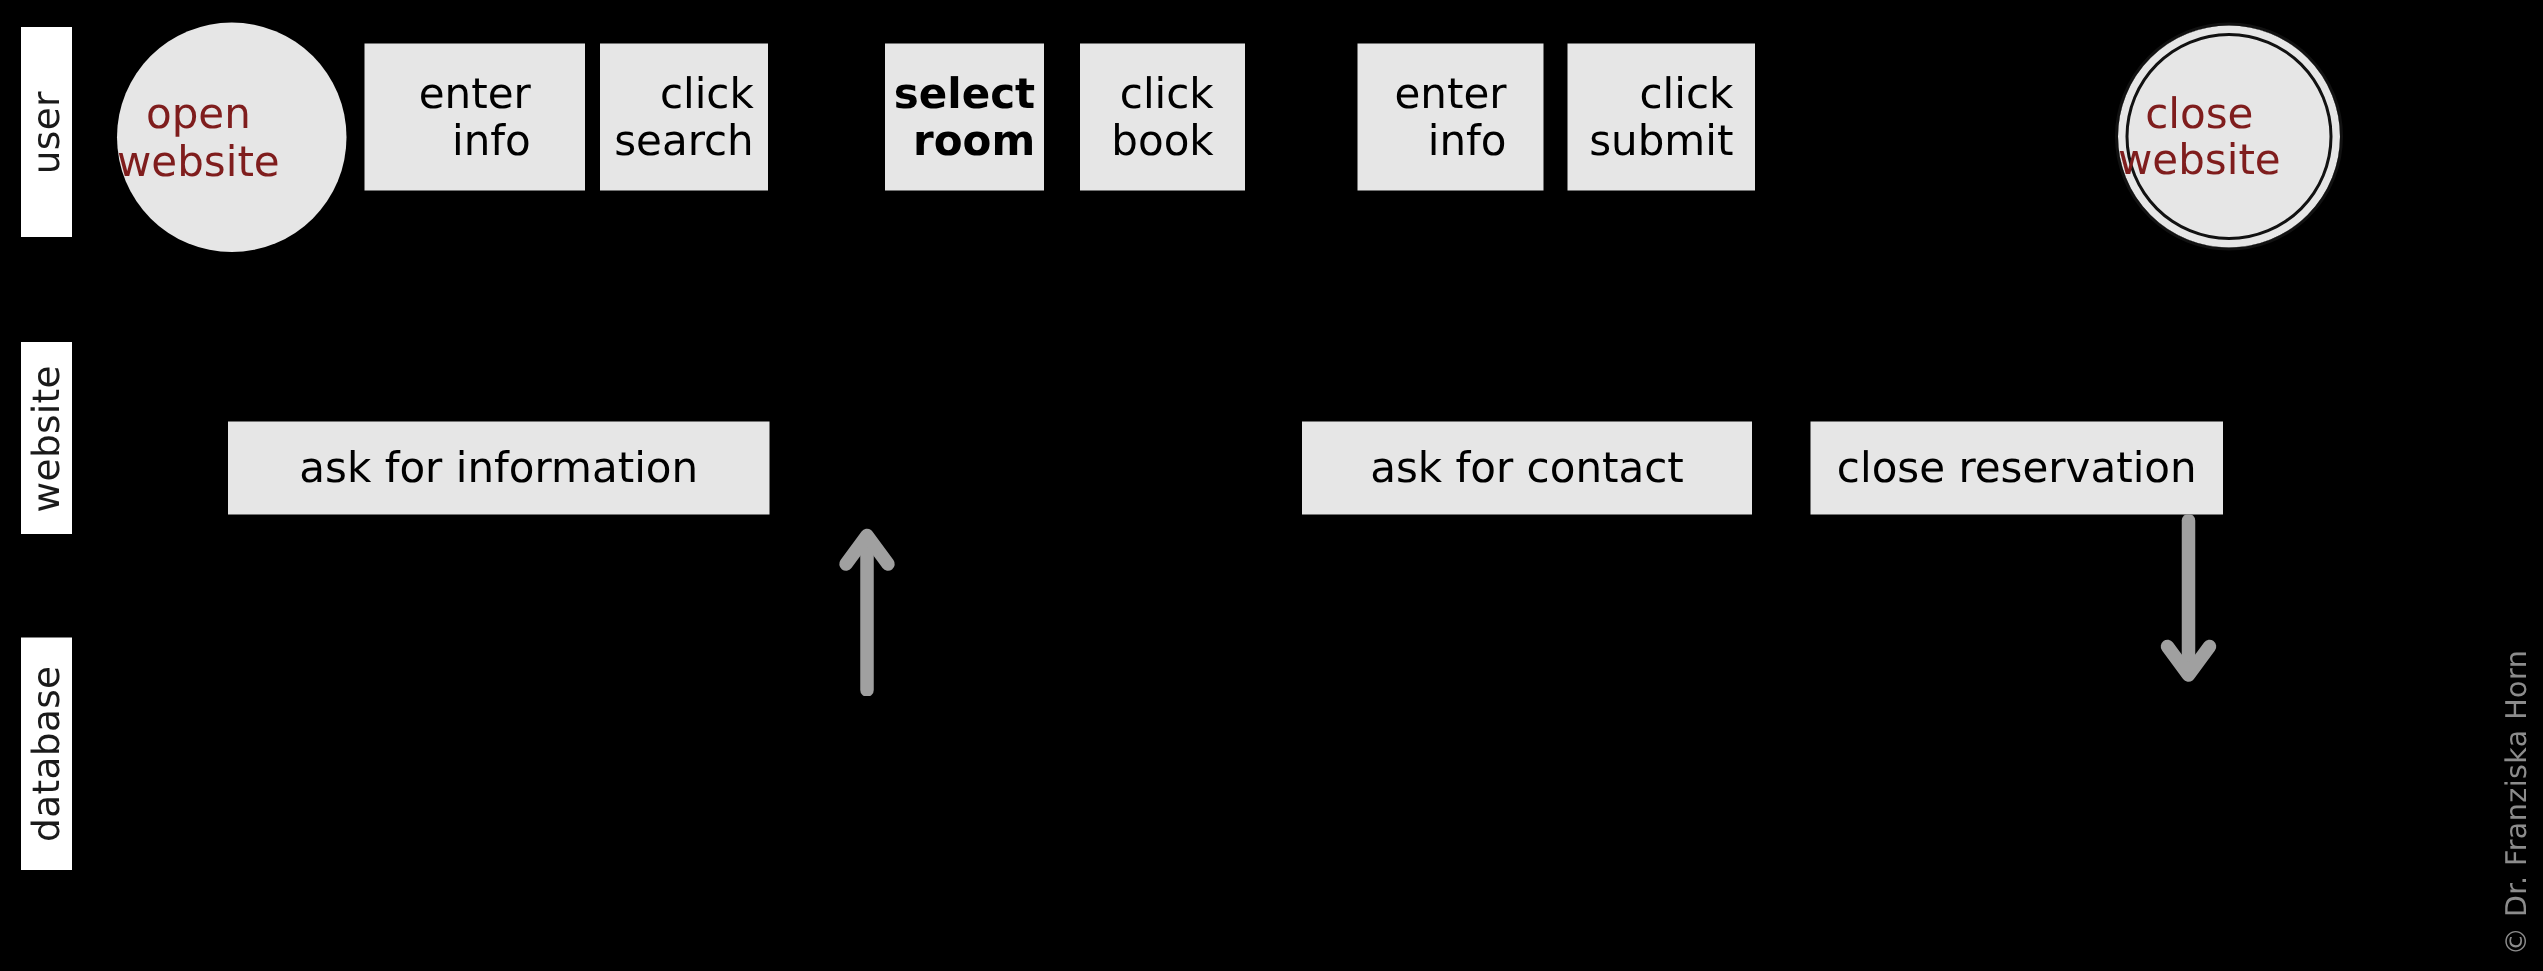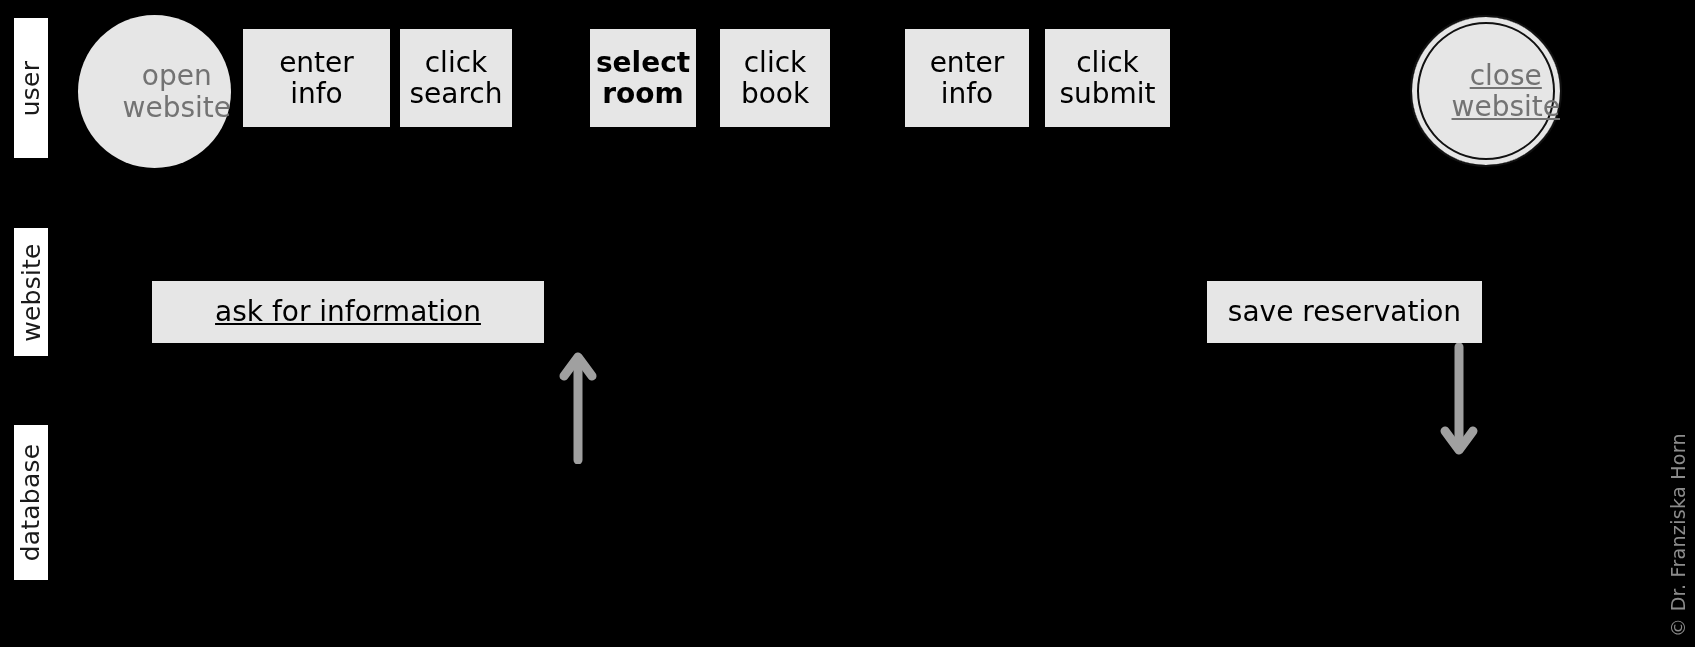--- a/index.html
+++ b/index.html
@@ -40,47 +40,46 @@
   }
 
   
   .task-box {
     position: absolute;
     background: #e6e6e6;
     color: #000000;
     display: flex;
     align-items: center;
     justify-content: center;
-    text-align: center;
+    text-align: right;
     font-size: 28px;
     line-height: 1.12;
     box-sizing: border-box;
     padding: 14px 6px;
     white-space: pre-line;
   }
 
   
   .event-circle {
     position: absolute;
     background: #e6e6e6;
-    color: #737373;
+    color: #7f1d1d;
     border-radius: 50%;
     display: flex;
     align-items: center;
-    justify-content: flex-end;
+    justify-content: flex-start;
     text-align: center;
     font-size: 28px;
     line-height: 1.12;
     box-sizing: border-box;
     white-space: pre-line;
   }
   .event-circle.end-event {
     border: 2px solid #111111;
     box-shadow: inset 0 0 0 5px #e6e6e6, inset 0 0 0 7px #111111;
-    text-decoration: underline;
   }
 
   
   .flow-arrow {
     position: absolute;
   }
 
   
   .copyright {
     position: absolute;
@@ -143,28 +142,31 @@
   <div class="task-box" style="left:1045px; top:29px; width:125px; height:98px;">
     <span>click
 submit</span>
   </div>
 
   <div class="event-circle end-event" style="left:1410px; top:15px; width:152px; height:152px;">
     <span>close
 website</span>
   </div>
 
-  <div class="task-box" style="left:152px; top:281px; width:392px; height:62px;text-decoration:underline;">
+  <div class="task-box" style="left:152px; top:281px; width:361px; height:62px;">
     <span>ask for information</span>
   </div>
 
 
+  <div class="task-box" style="left:868px; top:281px; width:300px; height:62px;">
+    <span>ask for contact</span>
+  </div>
 
   <div class="task-box" style="left:1207px; top:281px; width:275px; height:62px;">
-    <span>save reservation</span>
+    <span>close reservation</span>
   </div>
 
   <div class="flow-arrow" style="left:556px; top:348px; width:44px; height:116px;">
     <svg width="44" height="116" viewBox="0 0 44 116">
       <g fill="none" stroke="#a0a0a0" stroke-width="9" stroke-linecap="round" stroke-linejoin="round">
         <line x1="22" y1="112" x2="22" y2="14"></line>
         <polyline points="8,28 22,9 36,28"></polyline>
       </g>
     </svg>
   </div>

